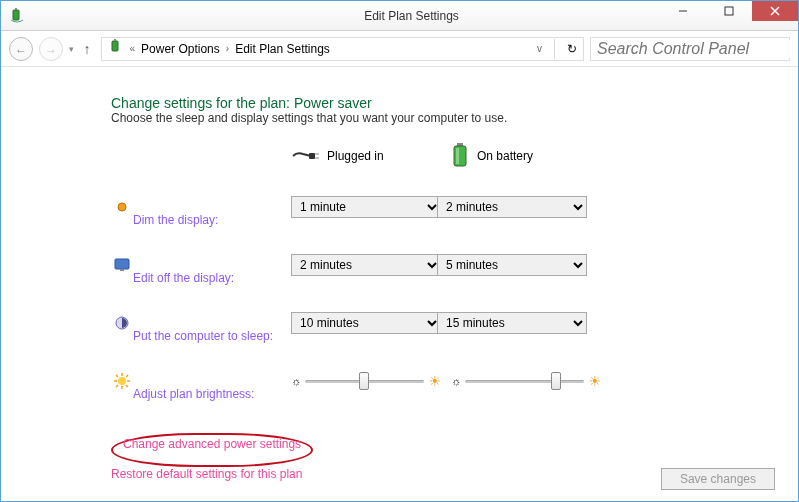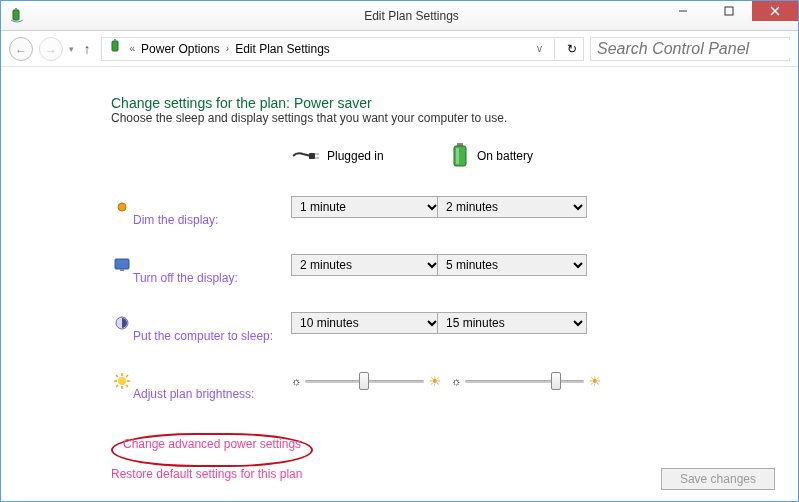--- a/index.html
+++ b/index.html
@@ -156,21 +156,21 @@
     <span class="sel"><select><option>2 minutes</option></select></span>
   </div>
 
   <div class="row">
     <span class="icon">
         <svg width="16" height="14">
           <rect x="1" y="1" width="14" height="10" rx="1" fill="#4a7ac8" stroke="#2a5aa8"></rect>
           <rect x="6" y="11" width="4" height="2" fill="#888"></rect>
         </svg>
       </span>
-    <span class="label">Turn off the display:</span>
+    <span class="label">Edit off the display:</span>
     <span class="sel"><select><option>2 minutes</option></select></span>
     <span class="sel"><select><option>5 minutes</option></select></span>
   </div>
 
   <div class="row">
     <span class="icon">
         <svg width="14" height="14">
           <circle cx="7" cy="7" r="6" fill="#d8d8f0" stroke="#6a6aa8"></circle>
           <path d="M7 2 A5 5 0 0 1 7 12" fill="#4a4a88"></path>
         </svg>

